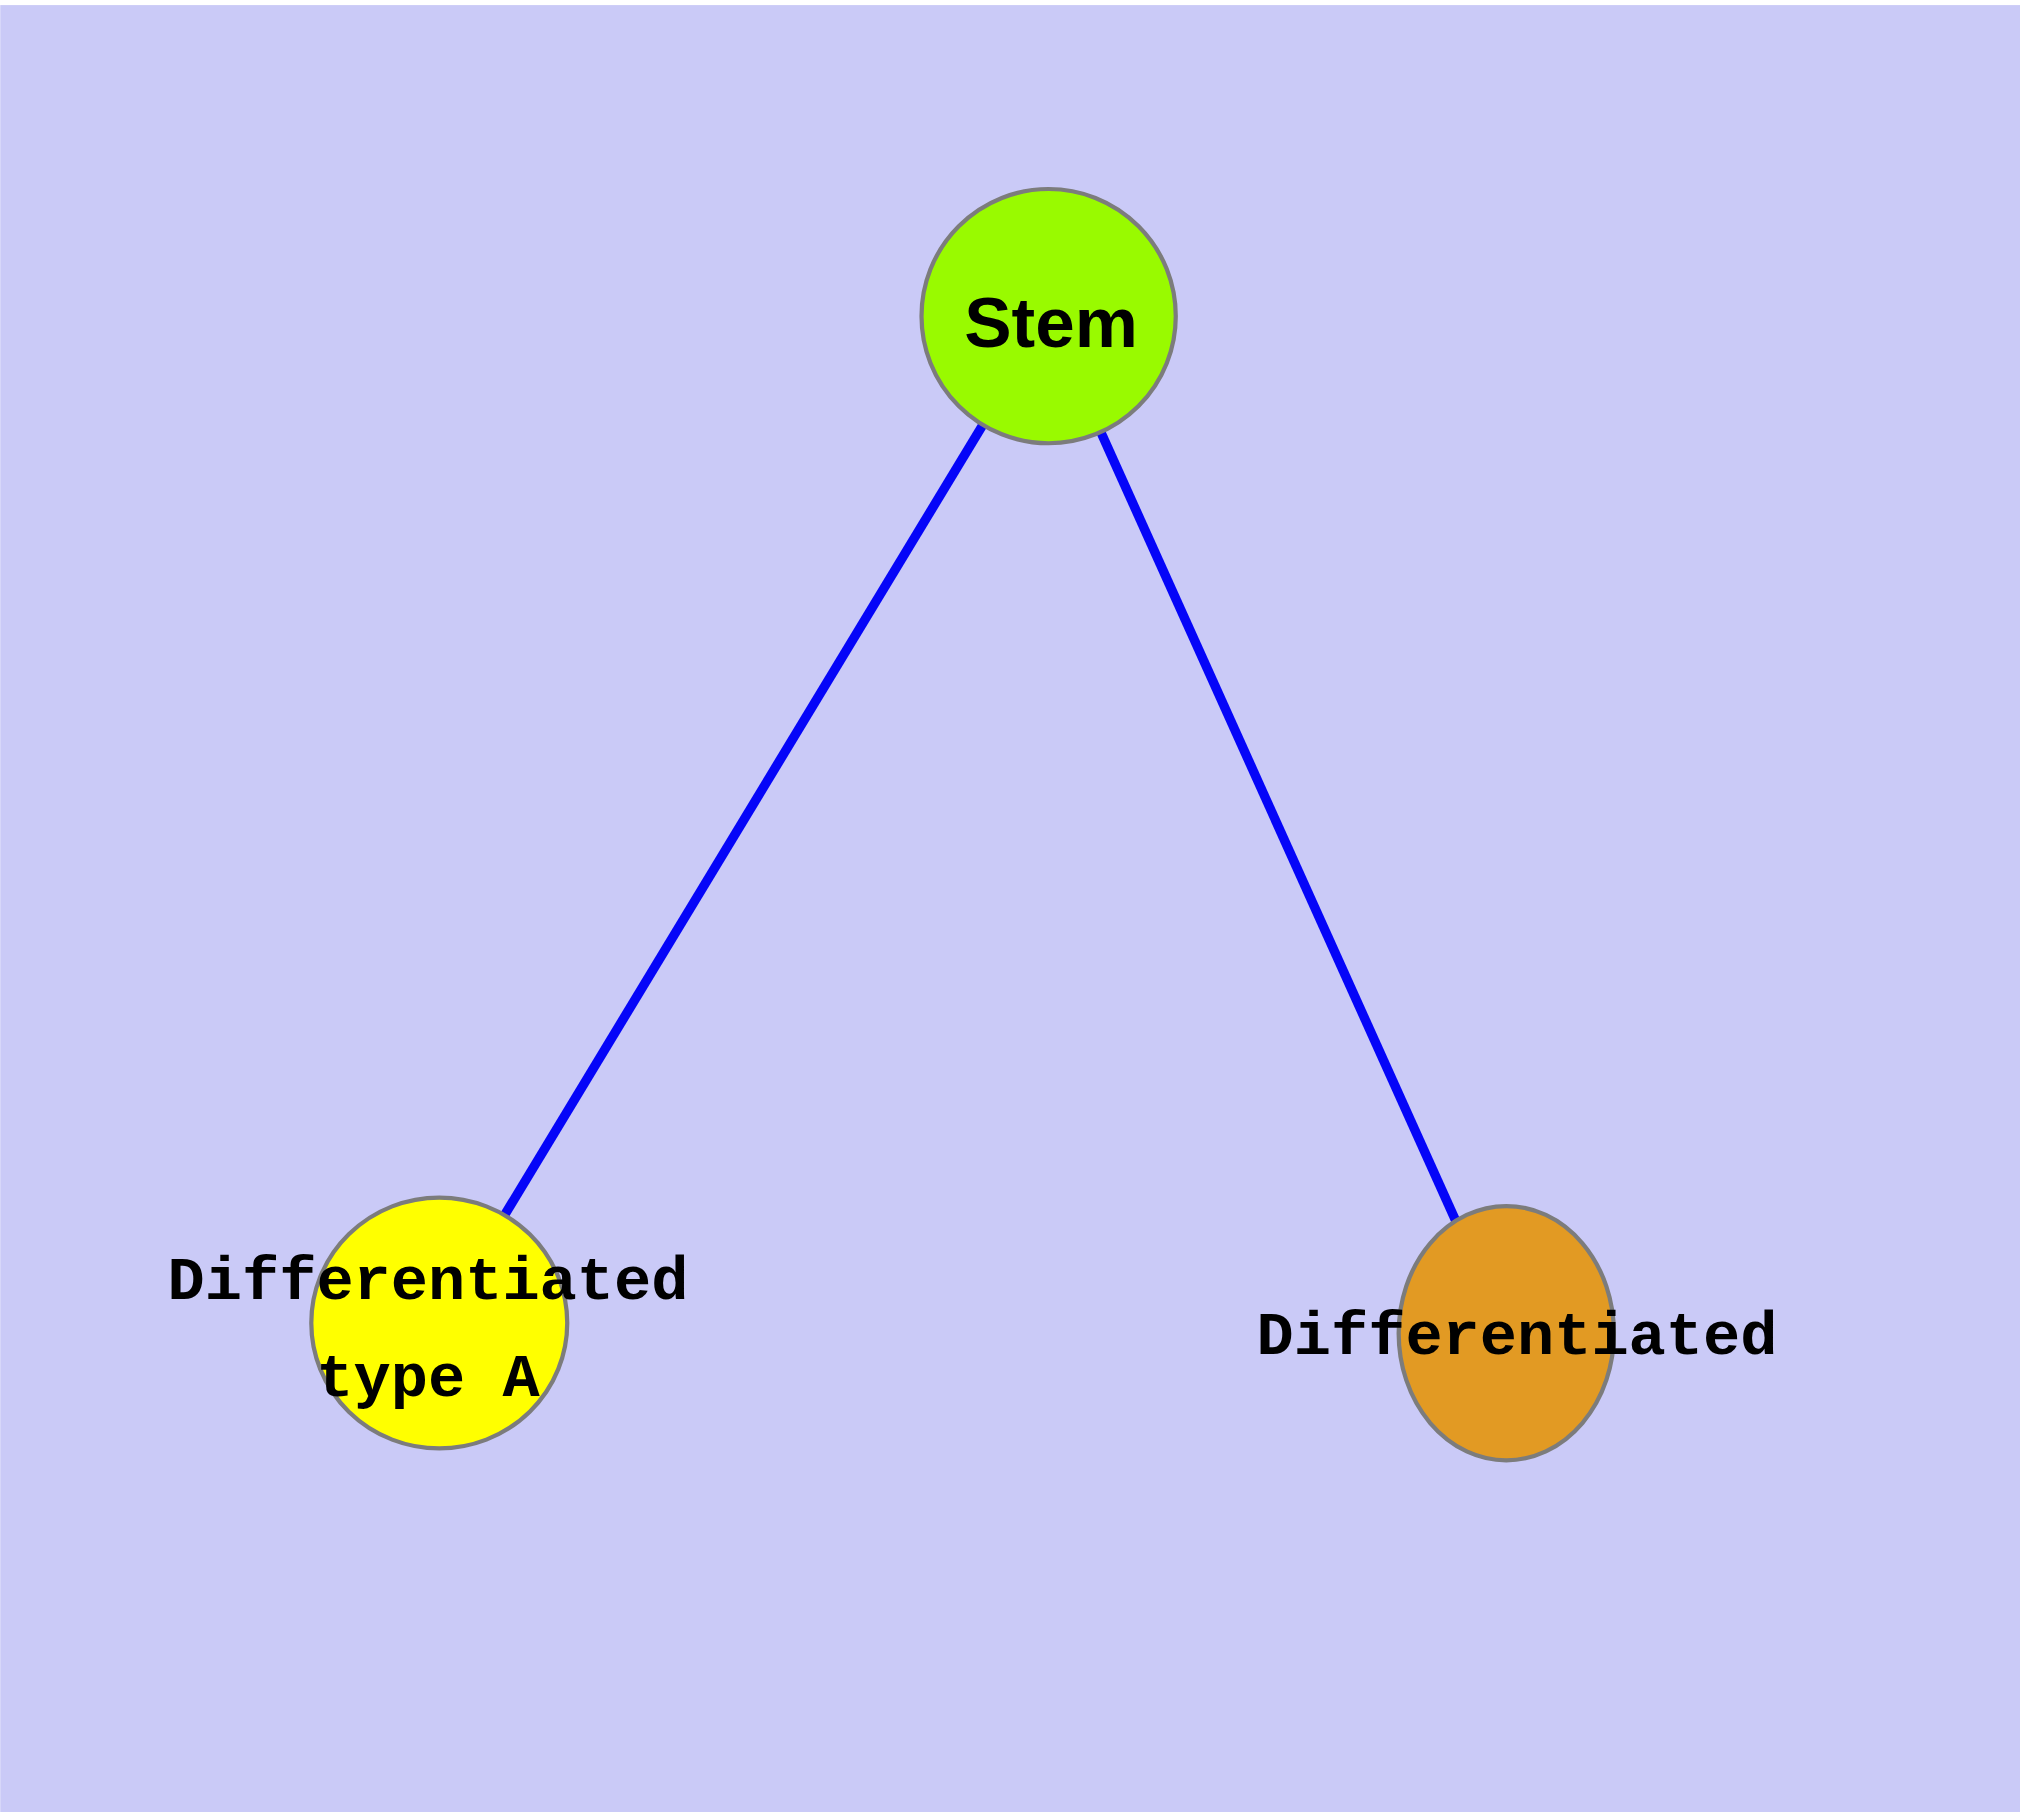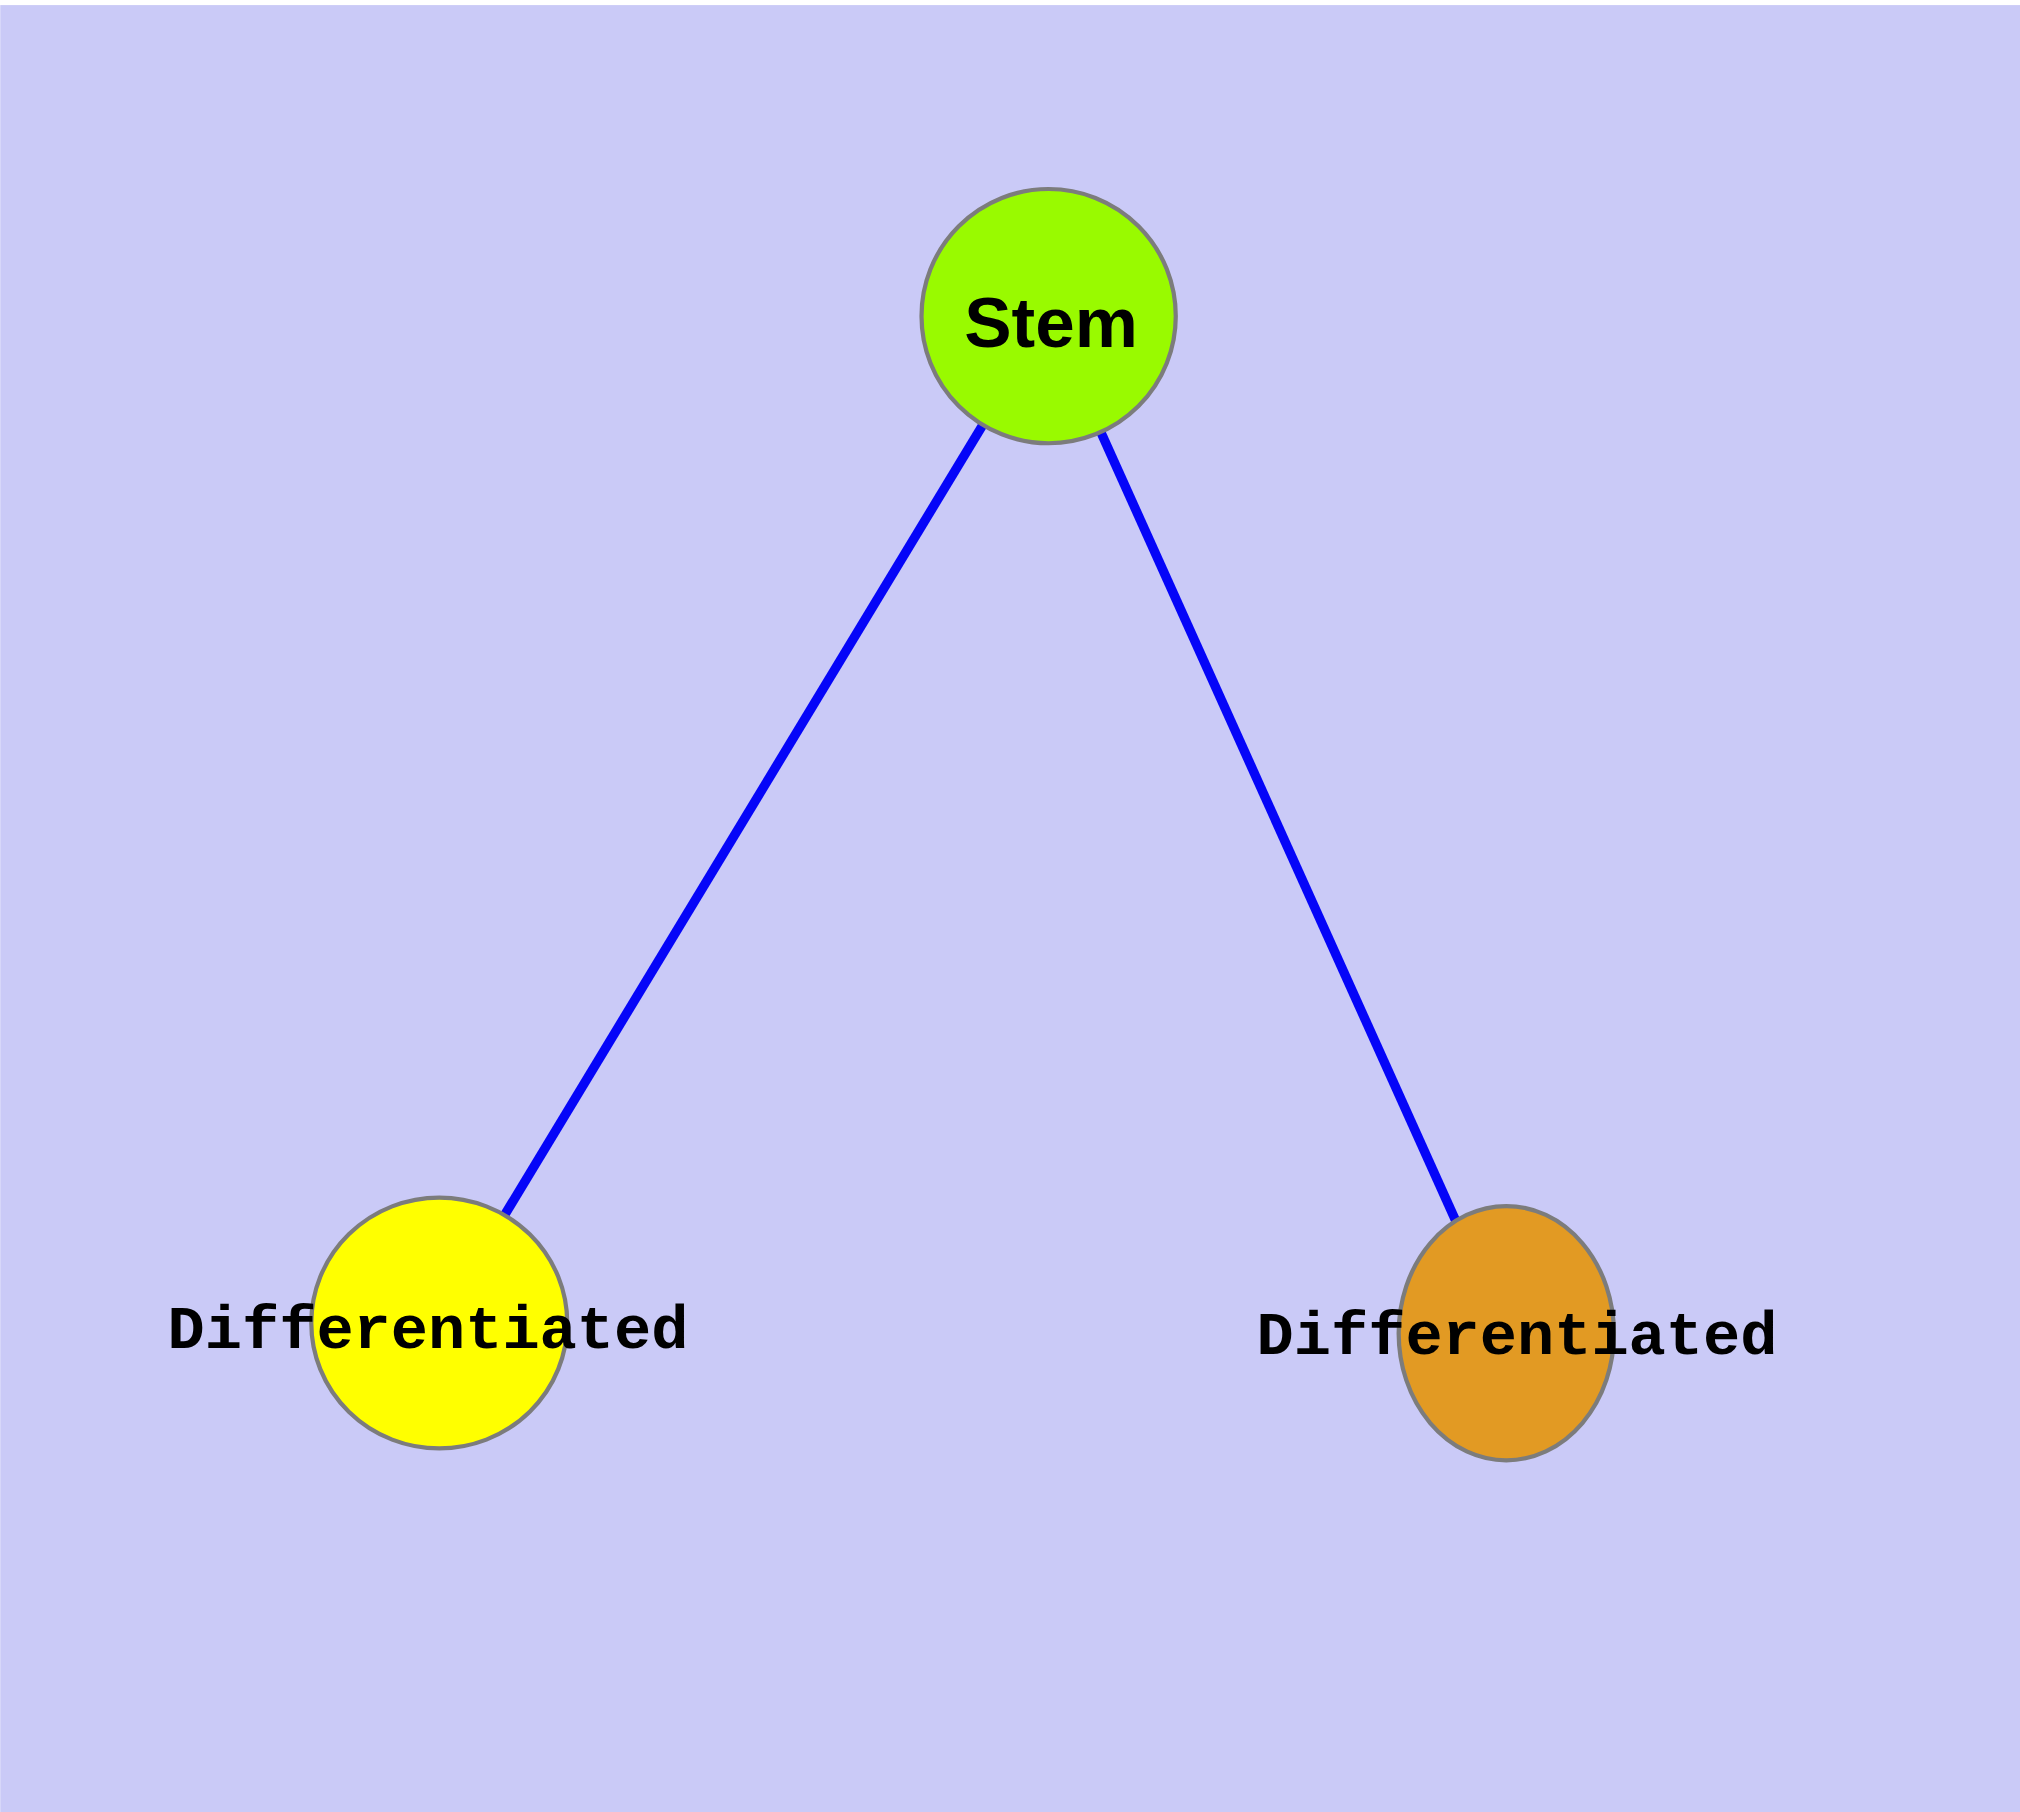--- a/index.html
+++ b/index.html
@@ -57,20 +57,21 @@
 
     <ellipse cx="1237" cy="373" rx="150" ry="150" stroke-width="5" fill="#99FA00" stroke="#7C7C7C"></ellipse>
     <ellipse cx="518" cy="1561" rx="151" ry="148" stroke-width="5" fill="#FFFF00" stroke="#7C7C7C"></ellipse>
     <ellipse cx="1777" cy="1573" rx="127" ry="150" stroke-width="5" fill="#E29A23" stroke="#7C7C7C"></ellipse>
   </svg>
 
   <div class="node-label stem" style="left:1051px; top:322px;">Stem</div>
 
   <div class="node-label leaf" style="left:428px; top:1331px;">
     <div>Differentiated</div>
+    <div>type A</div>
   </div>
 
   <div class="node-label leaf" style="left:1517px; top:1337px;">
     <div>Differentiated</div>
   </div>
 
 </div>
 
 
 </body></html>

